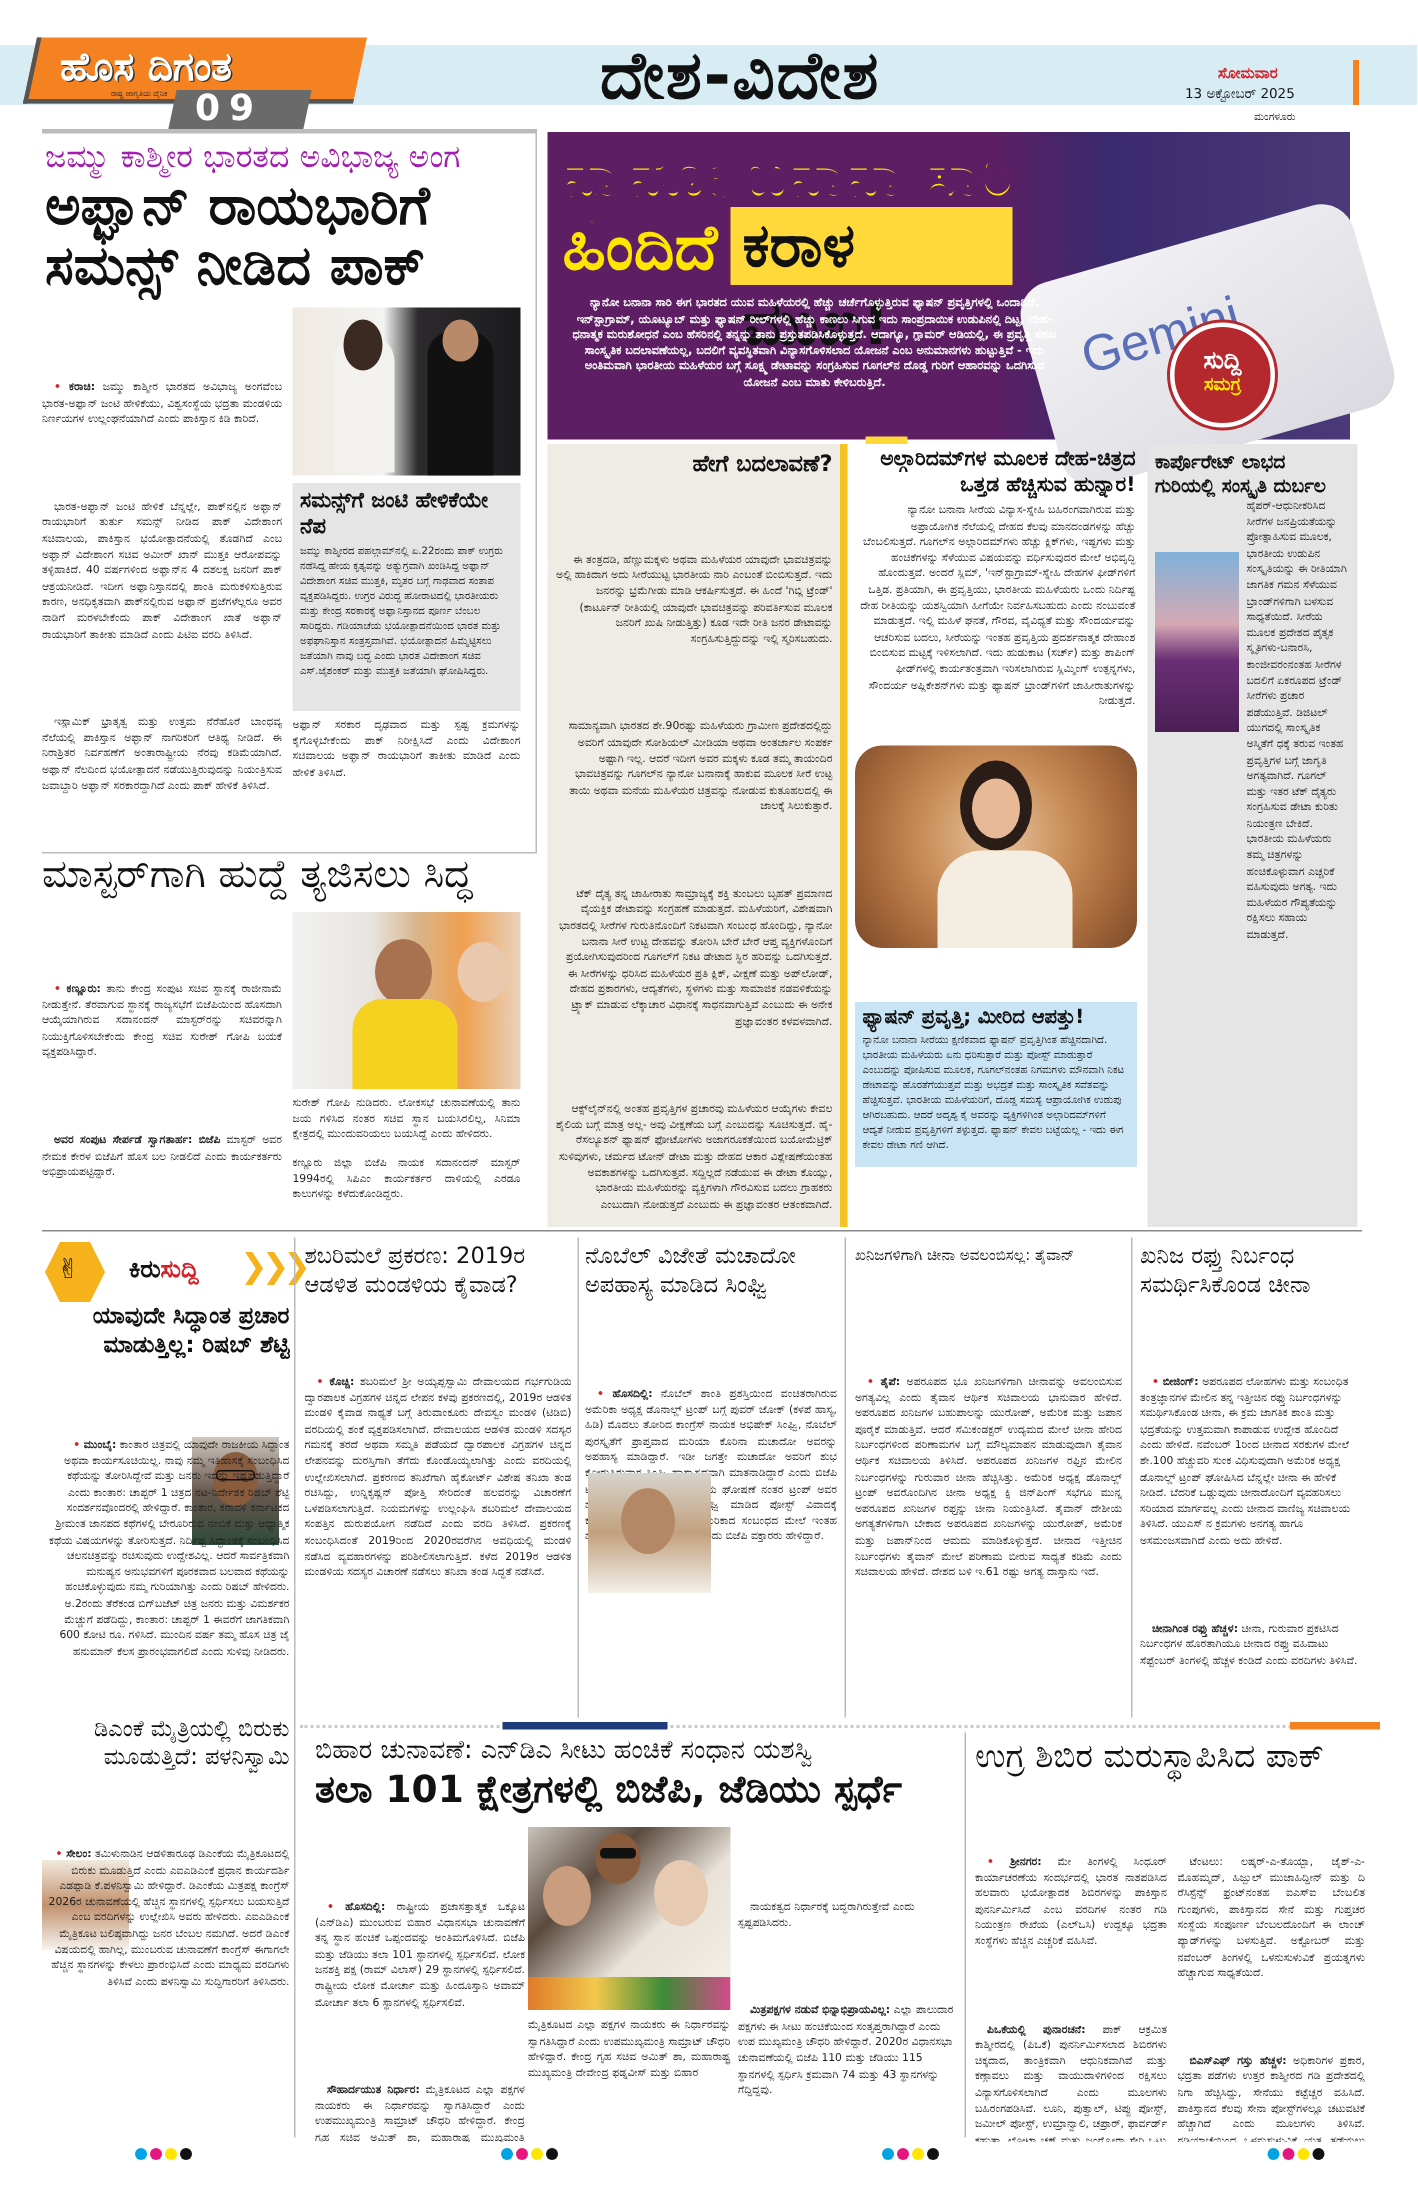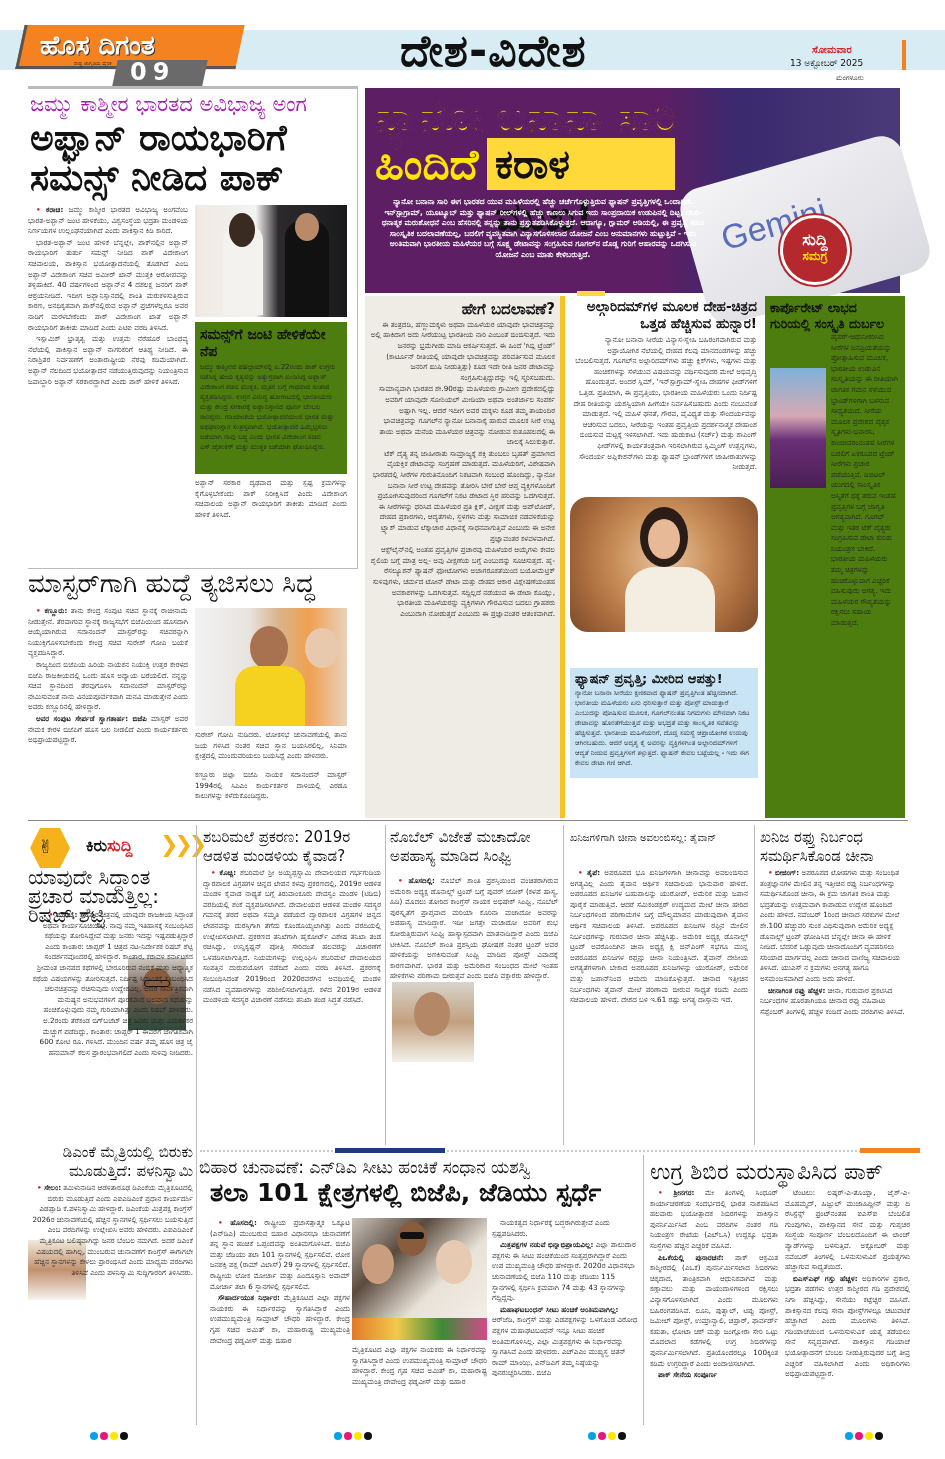--- a/index.html
+++ b/index.html
@@ -1,21 +1,21 @@
 <!DOCTYPE html>
 <html><head>
 <meta charset="utf-8">
 <style>
   * { box-sizing: border-box; margin: 0; padding: 0; }
   html, body { width: 945px; height: 1459px; background: #fff; overflow: hidden; }
   body { font-family: "DejaVu Sans", sans-serif; color: #111; position: relative; }
 
   .abs { position: absolute; }
   .body-text { font-size: 7.2px; line-height: 10.6px; text-align: justify; color: #222; }
-  .body-text p { text-indent: 8px; margin-bottom: 1px; }
+  .body-text p { text-indent: 8px; margin-bottom: 1px; margin-top: 48px; }
   .dateline { font-weight: bold; }
   .dateline::before { content: "• "; color: #d2232a; }
   .img-ph { overflow: hidden; }
   .rule-v { position: absolute; width: 1px; background: #bbb; }
   .rule-h { position: absolute; height: 1px; background: #bbb; }
   .headline { font-weight: bold; line-height: 1.05; color: #111; }
 
   
   .mast-band { left: 0; top: 30px; width: 945px; height: 40px; background: #d8ecf3; }
   .logo-box { left: 20px; top: 25px; width: 220px; height: 44px; background: #f58220; transform: skewX(-12deg); border: 3px solid #555; border-top:none; border-right:none;}
@@ -42,21 +42,21 @@
   .feature-body { left: 378px; top: 197px; width: 330px; font-size: 7.6px; line-height: 10.6px; color: #fff; text-align: center; font-weight: bold; }
   .gemini-card { left: 690px; top: 160px; width: 230px; height: 140px; background: linear-gradient(160deg,#f4f4f6,#d9d9e0); border-radius: 22px; transform: rotate(-16deg); }
   .gemini-text { left: 720px; top: 205px; font-size: 34px; color: #5a6fb8; transform: rotate(-16deg); font-family: "Liberation Sans", sans-serif; }
   .samagra { left: 780px; top: 215px; width: 70px; height: 70px; border-radius: 50%; background: #b4282e; border: 3px solid #fff; box-shadow: 0 0 0 2px #b4282e; color: #fff; text-align: center; font-weight: bold; }
   .samagra .s1 { font-size: 16px; margin-top: 12px; display: block; }
   .samagra .s2 { font-size: 12px; color: #ffe600; display: block; }
 
   .yellow-tab { left: 577px; top: 291px; width: 28px; height: 5px; background: #ffd83a; }
 
   
-  .grey-box { background: #4d7c0f; }
+  .grey-box { background: #e5e5e5; }
   .beige-box { background: #efece6; }
   .blue-box { background: #c9e4f5; }
   .yellow-border { border-right: 5px solid #f6c324; }
 
   .kiru-hex { left: 30px; top: 828px; width: 40px; height: 40px; background: #f6b21a; clip-path: polygon(25% 0,75% 0,100% 50%,75% 100%,25% 100%,0 50%); }
   .kiru-label { left: 86px; top: 836px; font-size: 16px; font-weight: bold; }
   .kiru-label .red { color: #d2232a; }
   .chev { left: 160px; top: 832px; font-size: 22px; color: #f6b21a; font-weight: bold; letter-spacing: -4px; }
 
   .mid-blue-bar { left: 335px; top: 1148px; width: 110px; height: 5px; background: #1f3d7a; }
@@ -103,21 +103,20 @@
   <div class="body-text" style="font-size:6.8px;line-height:10px;margin-top:2px;text-align:left;height:95px;overflow:hidden;">ಜಮ್ಮು ಕಾಶ್ಮೀರದ ಪಹಲ್ಗಾಮ್‌ನಲ್ಲಿ ಏ.22ರಂದು ಪಾಕ್ ಉಗ್ರರು ನಡೆಸಿದ್ದ ಹೇಯ ಕೃತ್ಯವನ್ನು ಅತ್ಯುಗ್ರವಾಗಿ ಖಂಡಿಸಿದ್ದ ಅಫ್ಘಾನ್ ವಿದೇಶಾಂಗ ಸಚಿವ ಮುತ್ತಕಿ, ಮೃತರ ಬಗ್ಗೆ ಗಾಢವಾದ ಸಂತಾಪ ವ್ಯಕ್ತಪಡಿಸಿದ್ದರು. ಉಗ್ರರ ವಿರುದ್ಧ ಹೋರಾಟದಲ್ಲಿ ಭಾರತೀಯರು ಮತ್ತು ಕೇಂದ್ರ ಸರಕಾರಕ್ಕೆ ಅಫ್ಘಾನಿಸ್ತಾನದ ಪೂರ್ಣ ಬೆಂಬಲ ಸಾರಿದ್ದರು. ಗಡಿಯಾಚೆಯ ಭಯೋತ್ಪಾದನೆಯಿಂದ ಭಾರತ ಮತ್ತು ಅಫಘಾನಿಸ್ತಾನ ಸಂತ್ರಸ್ತವಾಗಿವೆ. ಭಯೋತ್ಪಾದನೆ ಹಿಮ್ಮೆಟ್ಟಿಸಲು ಜತೆಯಾಗಿ ನಾವು ಬದ್ಧ ಎಂದು ಭಾರತ ವಿದೇಶಾಂಗ ಸಚಿವ ಎಸ್.ಜೈಶಂಕರ್ ಮತ್ತು ಮುತ್ತಕಿ ಜತೆಯಾಗಿ ಘೋಷಿಸಿದ್ದರು.</div>
 </div>
 <div class="abs body-text" style="left:195px;top:478px;width:152px;height:56px;overflow:hidden;">ಅಫ್ಘಾನ್ ಸರಕಾರ ದೃಢವಾದ ಮತ್ತು ಸ್ಪಷ್ಟ ಕ್ರಮಗಳನ್ನು ಕೈಗೊಳ್ಳಬೇಕೆಂದು ಪಾಕ್ ನಿರೀಕ್ಷಿಸಿದೆ ಎಂದು ವಿದೇಶಾಂಗ ಸಚಿವಾಲಯ ಅಫ್ಘಾನ್ ರಾಯಭಾರಿಗೆ ತಾಕೀತು ಮಾಡಿದೆ ಎಂದು ಹೇಳಿಕೆ ತಿಳಿಸಿದೆ.</div>
 
 <div class="rule-v" style="left:357px;top:88px;height:480px;"></div>
 <div class="rule-h" style="left:28px;top:568px;width:330px;"></div>
 
 <div class="abs headline" style="left:28px;top:570px;font-size:26px;font-weight:normal;">ಮಾಸ್ಟರ್‌ಗಾಗಿ ಹುದ್ದೆ ತ್ಯಜಿಸಲು ಸಿದ್ಧ</div>
 <div class="abs body-text" style="left:28px;top:606px;width:160px;height:205px;overflow:hidden;">
   <p><span class="dateline">ಕಣ್ಣೂರು:</span> <span>ತಾನು ಕೇಂದ್ರ ಸಂಪುಟ ಸಚಿವ ಸ್ಥಾನಕ್ಕೆ ರಾಜೀನಾಮೆ ನೀಡುತ್ತೇನೆ. ತೆರವಾಗುವ ಸ್ಥಾನಕ್ಕೆ ರಾಜ್ಯಸಭೆಗೆ ಬಿಜೆಪಿಯಿಂದ ಹೊಸದಾಗಿ ಆಯ್ಕೆಯಾಗಿರುವ ಸದಾನಂದನ್ ಮಾಸ್ಟರ್‌ರನ್ನು ಸಚಿವರನ್ನಾಗಿ ನಿಯುಕ್ತಿಗೊಳಿಸಬೇಕೆಂದು ಕೇಂದ್ರ ಸಚಿವ ಸುರೇಶ್ ಗೋಪಿ ಬಯಕೆ ವ್ಯಕ್ತಪಡಿಸಿದ್ದಾರೆ.</span></p>
-  <p>ರಾಜ್ಯದಿಂದ ಬಿಜೆಪಿಯ ಹಿರಿಯ ನಾಯಕನ ನಿಯುಕ್ತಿ ಉತ್ತರ ಕೇರಳದ ಬಿಜೆಪಿ ರಾಜಕೀಯದಲ್ಲಿ ಒಂದು ಹೊಸ ಅಧ್ಯಾಯ ಬರೆಯಲಿದೆ. ನನ್ನನ್ನು ಸಚಿವ ಸ್ಥಾನದಿಂದ ತೆರವುಗೊಳಿಸಿ ಸದಾನಂದನ್ ಮಾಸ್ಟರ್‌ರನ್ನು ನೇಮಿಸುವಂತೆ ನಾನು ವಿನಯಪೂರ್ವಕವಾಗಿ ಮನವಿ ಮಾಡುತ್ತೇನೆ ಎಂದು ಅವರು ಕಣ್ಣೂರಿನಲ್ಲಿ ಹೇಳಿದ್ದಾರೆ.</p>
   <p><b>ಅವರ ಸಂಪುಟ ಸೇರ್ಪಡೆ ಸ್ವಾಗತಾರ್ಹ: ಬಿಜೆಪಿ</b> <span>ಮಾಸ್ಟರ್ ಅವರ ನೇಮಕ ಕೇರಳ ಬಿಜೆಪಿಗೆ ಹೊಸ ಬಲ ನೀಡಲಿದೆ ಎಂದು ಕಾರ್ಯಕರ್ತರು ಅಭಿಪ್ರಾಯಪಟ್ಟಿದ್ದಾರೆ.</span></p>
 </div>
 <div class="abs img-ph" style="left:195px;top:608px;width:152px;height:118px;background:linear-gradient(90deg,#f2f2f2 0%,#e8e4e0 35%,#d8b48a 55%,#f0a050 75%,#e9d2bd 100%);">
   <div style="position:absolute;left:55px;top:18px;width:38px;height:44px;border-radius:50%;background:#a87251;"></div>
   <div style="position:absolute;left:40px;top:58px;width:70px;height:60px;border-radius:20px 20px 0 0;background:#f4d21f;"></div>
   <div style="position:absolute;left:110px;top:20px;width:34px;height:40px;border-radius:50%;background:#e8c9ad;"></div>
 </div>
 <div class="abs body-text" style="left:195px;top:730px;width:152px;height:82px;overflow:hidden;">ಸುರೇಶ್ ಗೋಪಿ ನುಡಿದರು. ಲೋಕಸಭೆ ಚುನಾವಣೆಯಲ್ಲಿ ತಾನು ಜಯ ಗಳಿಸಿದ ನಂತರ ಸಚಿವ ಸ್ಥಾನ ಬಯಸಿರಲಿಲ್ಲ, ಸಿನಿಮಾ ಕ್ಷೇತ್ರದಲ್ಲಿ ಮುಂದುವರಿಯಲು ಬಯಸಿದ್ದೆ ಎಂದು ಹೇಳಿದರು.</div>
 <div class="abs body-text" style="left:195px;top:770px;width:152px;height:42px;overflow:hidden;">ಕಣ್ಣೂರು ಜಿಲ್ಲಾ ಬಿಜೆಪಿ ನಾಯಕ ಸದಾನಂದನ್ ಮಾಸ್ಟರ್ 1994ರಲ್ಲಿ ಸಿಪಿಎಂ ಕಾರ್ಯಕರ್ತರ ದಾಳಿಯಲ್ಲಿ ಎರಡೂ ಕಾಲುಗಳನ್ನು ಕಳೆದುಕೊಂಡಿದ್ದರು.</div>
 
@@ -164,21 +163,21 @@
   <div class="body-text" style="height:480px;overflow:hidden;text-align:left;">ಹೈಪರ್-ಆಧುನೀಕರಿಸಿದ ಸೀರೆಗಳ ಜನಪ್ರಿಯತೆಯನ್ನು ಪ್ರೋತ್ಸಾಹಿಸುವ ಮೂಲಕ, ಭಾರತೀಯ ಉಡುಪಿನ ಸಂಸ್ಕೃತಿಯನ್ನು ಈ ರೀತಿಯಾಗಿ ಜಾಗತಿಕ ಗಮನ ಸೆಳೆಯುವ ಬ್ರಾಂಡ್‌ಗಳಿಗಾಗಿ ಬಳಸುವ ಸಾಧ್ಯತೆಯಿದೆ. ಸೀರೆಯ ಮೂಲಕ ಪ್ರದೇಶದ ಪೈತೃಕ ಸ್ಮೃತಿಗಳು-ಬನಾರಸಿ, ಕಾಂಜೀವರಂನಂತಹ ಸೀರೆಗಳ ಬದಲಿಗೆ ಏಕರೂಪದ ಟ್ರೆಂಡ್ ಸೀರೆಗಳು ಪ್ರಚಾರ ಪಡೆಯುತ್ತಿವೆ. ಡಿಜಿಟಲ್ ಯುಗದಲ್ಲಿ ಸಾಂಸ್ಕೃತಿಕ ಅಸ್ಮಿತೆಗೆ ಧಕ್ಕೆ ತರುವ ಇಂತಹ ಪ್ರವೃತ್ತಿಗಳ ಬಗ್ಗೆ ಜಾಗೃತಿ ಅಗತ್ಯವಾಗಿದೆ. ಗೂಗಲ್ ಮತ್ತು ಇತರ ಟೆಕ್ ದೈತ್ಯರು ಸಂಗ್ರಹಿಸುವ ಡೇಟಾ ಕುರಿತು ನಿಯಂತ್ರಣ ಬೇಕಿದೆ. ಭಾರತೀಯ ಮಹಿಳೆಯರು ತಮ್ಮ ಚಿತ್ರಗಳನ್ನು ಹಂಚಿಕೊಳ್ಳುವಾಗ ಎಚ್ಚರಿಕೆ ವಹಿಸುವುದು ಅಗತ್ಯ. ಇದು ಮಹಿಳೆಯರ ಗೌಪ್ಯತೆಯನ್ನು ರಕ್ಷಿಸಲು ಸಹಾಯ ಮಾಡುತ್ತದೆ.</div>
 </div>
 
 <div class="rule-h" style="left:28px;top:820px;width:880px;background:#888;"></div>
 
 <div class="abs kiru-hex"></div>
 <div class="abs" style="left:38px;top:836px;font-size:18px;">✌</div>
 <div class="abs kiru-label"><span>ಕಿರು</span><span class="red">ಸುದ್ದಿ</span></div>
 <div class="abs chev">❯❯❯</div>
 
-<div class="abs headline" style="left:28px;top:868px;width:165px;font-size:20px;text-align:left;font-weight:normal;line-height:19px;">ಯಾವುದೇ ಸಿದ್ಧಾಂತ ಪ್ರಚಾರ ಮಾಡುತ್ತಿಲ್ಲ: ರಿಷಬ್ ಶೆಟ್ಟಿ</div>
+<div class="abs headline" style="left:28px;top:868px;width:165px;font-size:15px;text-align:right;font-weight:bold;line-height:19px;">ಯಾವುದೇ ಸಿದ್ಧಾಂತ ಪ್ರಚಾರ ಮಾಡುತ್ತಿಲ್ಲ: ರಿಷಬ್ ಶೆಟ್ಟಿ</div>
 <div class="abs img-ph" style="left:128px;top:958px;width:58px;height:72px;background:linear-gradient(180deg,#cfc8c0 0%,#6b5a4e 50%,#2e4a3a 100%);">
   <div style="position:absolute;left:14px;top:10px;width:30px;height:36px;border-radius:50%;background:#8a5c3e;"></div>
   <div style="position:absolute;left:16px;top:22px;width:26px;height:7px;border:1.5px solid #111;border-radius:3px;"></div>
 </div>
 <div class="abs body-text" style="left:28px;top:910px;width:165px;height:232px;overflow:hidden;text-align:right;">
   <p><span class="dateline">ಮುಂಬೈ:</span> <span>ಕಾಂತಾರ ಚಿತ್ರವಲ್ಲಿ ಯಾವುದೇ ರಾಜಕೀಯ ಸಿದ್ಧಾಂತ ಅಥವಾ ಕಾರ್ಯಸೂಚಿಯಿಲ್ಲ. ನಾವು ನಮ್ಮ ಇತಿಹಾಸಕ್ಕೆ ಸಂಬಂಧಿಸಿದ ಕಥೆಯನ್ನು ತೋರಿಸಿದ್ದೇವೆ ಮತ್ತು ಜನರು ಇದನ್ನು ಇಷ್ಟಪಡುತ್ತಿದ್ದಾರೆ ಎಂದು ಕಾಂತಾರ: ಚಾಪ್ಟರ್ 1 ಚಿತ್ರದ ನಟ-ನಿರ್ದೇಶಕ ರಿಷಬ್ ಶೆಟ್ಟಿ ಸಂದರ್ಶನವೊಂದರಲ್ಲಿ ಹೇಳಿದ್ದಾರೆ. ಕಾಂತಾರ, ಕರಾವಳಿ ಕರ್ನಾಟಕದ ಶ್ರೀಮಂತ ಜಾನಪದ ಕಥೆಗಳಲ್ಲಿ ಬೇರೂರಿರುವ ನಂಬಿಕೆ ಮತ್ತು ಆಧ್ಯಾತ್ಮಿಕ ಕಥೆಯ ವಿಷಯಗಳನ್ನು ತೋರಿಸುತ್ತದೆ. ನಿರ್ದಿಷ್ಟ ಸಿದ್ಧಾಂತಕ್ಕೆ ಸಂಬಂಧಿಸಿದ ಚಲನಚಿತ್ರವನ್ನು ರಚಿಸುವುದು ಉದ್ದೇಶವಿಲ್ಲ. ಆದರೆ ಸಾರ್ವತ್ರಿಕವಾಗಿ ಮನುಷ್ಯನ ಅನುಭವಗಳಿಗೆ ಪೂರಕವಾದ ಬಲವಾದ ಕಥೆಯನ್ನು ಹಂಚಿಕೊಳ್ಳುವುದು ನಮ್ಮ ಗುರಿಯಾಗಿತ್ತು ಎಂದು ರಿಷಬ್ ಹೇಳಿದರು. ಅ.2ರಂದು ತೆರೆಕಂಡ ಬಿಗ್‌ಬಜೆಟ್ ಚಿತ್ರ ಜನರು ಮತ್ತು ವಿಮರ್ಶಕರ ಮೆಚ್ಚುಗೆ ಪಡೆದಿದ್ದು, ಕಾಂತಾರ: ಚಾಪ್ಟರ್ 1 ಈವರೆಗೆ ಜಾಗತಿಕವಾಗಿ 600 ಕೋಟಿ ರೂ. ಗಳಿಸಿದೆ. ಮುಂದಿನ ವರ್ಷ ತಮ್ಮ ಹೊಸ ಚಿತ್ರ ಜೈ ಹನುಮಾನ್ ಕೆಲಸ ಪ್ರಾರಂಭವಾಗಲಿದೆ ಎಂದು ಸುಳಿವು ನೀಡಿದರು.</span></p>
 </div>
 <div class="abs headline" style="left:28px;top:1143px;width:165px;font-size:15px;text-align:right;font-weight:normal;line-height:19px;">ಡಿಎಂಕೆ ಮೈತ್ರಿಯಲ್ಲಿ ಬಿರುಕು ಮೂಡುತ್ತಿದೆ: ಪಳನಿಸ್ವಾಮಿ</div>
 <div class="abs img-ph" style="left:28px;top:1240px;width:58px;height:60px;background:linear-gradient(180deg,#f1e9dc 0%,#c2916e 50%,#f6f3ee 100%);"></div>
 <div class="abs body-text" style="left:28px;top:1183px;width:165px;height:240px;overflow:hidden;text-align:right;">
@@ -210,21 +209,21 @@
 <div class="abs headline" style="left:760px;top:828px;width:150px;font-size:15px;font-weight:normal;line-height:19px;">ಖನಿಜ ರಫ್ತು ನಿರ್ಬಂಧ ಸಮರ್ಥಿಸಿಕೊಂಡ ಚೀನಾ</div>
 <div class="abs body-text" style="left:760px;top:868px;width:148px;height:275px;overflow:hidden;text-align:left;">
   <p><span class="dateline">ಬೀಜಿಂಗ್:</span> <span>ಅಪರೂಪದ ಲೋಹಗಳು ಮತ್ತು ಸಂಬಂಧಿತ ತಂತ್ರಜ್ಞಾನಗಳ ಮೇಲಿನ ತನ್ನ ಇತ್ತೀಚಿನ ರಫ್ತು ನಿರ್ಬಂಧಗಳನ್ನು ಸಮರ್ಥಿಸಿಕೊಂಡ ಚೀನಾ, ಈ ಕ್ರಮ ಜಾಗತಿಕ ಶಾಂತಿ ಮತ್ತು ಭದ್ರತೆಯನ್ನು ಉತ್ತಮವಾಗಿ ಕಾಪಾಡುವ ಉದ್ದೇಶ ಹೊಂದಿದೆ ಎಂದು ಹೇಳಿದೆ. ನವೆಂಬರ್ 1ರಿಂದ ಚೀನಾದ ಸರಕುಗಳ ಮೇಲೆ ಶೇ.100 ಹೆಚ್ಚುವರಿ ಸುಂಕ ವಿಧಿಸುವುದಾಗಿ ಅಮೆರಿಕ ಅಧ್ಯಕ್ಷ ಡೊನಾಲ್ಡ್ ಟ್ರಂಪ್ ಘೋಷಿಸಿದ ಬೆನ್ನಲ್ಲೇ ಚೀನಾ ಈ ಹೇಳಿಕೆ ನೀಡಿದೆ. ಬೆದರಿಕೆ ಒಡ್ಡುವುದು ಚೀನಾದೊಂದಿಗೆ ವ್ಯವಹರಿಸಲು ಸರಿಯಾದ ಮಾರ್ಗವಲ್ಲ ಎಂದು ಚೀನಾದ ವಾಣಿಜ್ಯ ಸಚಿವಾಲಯ ತಿಳಿಸಿದೆ. ಯುಎಸ್ ನ ಕ್ರಮಗಳು ಅನಗತ್ಯ ಹಾಗೂ ಅಸಮಂಜಸವಾಗಿದೆ ಎಂದು ಅದು ಹೇಳಿದೆ.</span></p>
   <p><b>ಚೀನಾಗಿಂತ ರಫ್ತು ಹೆಚ್ಚಳ:</b> <span>ಚೀನಾ, ಗುರುವಾರ ಪ್ರಕಟಿಸಿದ ನಿರ್ಬಂಧಗಳ ಹೊರತಾಗಿಯೂ ಚೀನಾದ ರಫ್ತು ವಹಿವಾಟು ಸೆಪ್ಟೆಂಬರ್ ತಿಂಗಳಲ್ಲಿ ಹೆಚ್ಚಳ ಕಂಡಿದೆ ಎಂದು ವರದಿಗಳು ತಿಳಿಸಿವೆ.</span></p>
 </div>
 
 <div class="abs dotted"></div>
 <div class="abs mid-blue-bar"></div>
 <div class="abs mid-orange-bar"></div>
 
-<div class="abs" style="left:199px;top:1157px;font-size:17px;text-align:center;">ಬಿಹಾರ ಚುನಾವಣೆ: ಎನ್‌ಡಿಎ ಸೀಟು ಹಂಚಿಕೆ ಸಂಧಾನ ಯಶಸ್ವಿ</div>
+<div class="abs" style="left:210px;top:1157px;font-size:17px;text-align:center;">ಬಿಹಾರ ಚುನಾವಣೆ: ಎನ್‌ಡಿಎ ಸೀಟು ಹಂಚಿಕೆ ಸಂಧಾನ ಯಶಸ್ವಿ</div>
 <div class="abs headline" style="left:210px;top:1180px;font-size:25px;">ತಲಾ 101 ಕ್ಷೇತ್ರಗಳಲ್ಲಿ ಬಿಜೆಪಿ, ಜೆಡಿಯು ಸ್ಪರ್ಧೆ</div>
 <div class="abs body-text" style="left:210px;top:1218px;width:140px;height:210px;overflow:hidden;">
   <p><span class="dateline">ಹೊಸದಿಲ್ಲಿ:</span> <span>ರಾಷ್ಟ್ರೀಯ ಪ್ರಜಾಸತ್ತಾತ್ಮಕ ಒಕ್ಕೂಟ (ಎನ್‌ಡಿಎ) ಮುಂಬರುವ ಬಿಹಾರ ವಿಧಾನಸಭಾ ಚುನಾವಣೆಗೆ ತನ್ನ ಸ್ಥಾನ ಹಂಚಿಕೆ ಒಪ್ಪಂದವನ್ನು ಅಂತಿಮಗೊಳಿಸಿದೆ. ಬಿಜೆಪಿ ಮತ್ತು ಜೆಡಿಯು ತಲಾ 101 ಸ್ಥಾನಗಳಲ್ಲಿ ಸ್ಪರ್ಧಿಸಲಿವೆ. ಲೋಕ ಜನಶಕ್ತಿ ಪಕ್ಷ (ರಾಮ್ ವಿಲಾಸ್) 29 ಸ್ಥಾನಗಳಲ್ಲಿ ಸ್ಪರ್ಧಿಸಲಿದೆ. ರಾಷ್ಟ್ರೀಯ ಲೋಕ ಮೋರ್ಚಾ ಮತ್ತು ಹಿಂದೂಸ್ತಾನಿ ಅವಾಮ್ ಮೋರ್ಚಾ ತಲಾ 6 ಸ್ಥಾನಗಳಲ್ಲಿ ಸ್ಪರ್ಧಿಸಲಿವೆ.</span></p>
   <p><b>ಸೌಹಾರ್ದಯುತ ನಿರ್ಧಾರ:</b> <span>ಮೈತ್ರಿಕೂಟದ ಎಲ್ಲಾ ಪಕ್ಷಗಳ ನಾಯಕರು ಈ ನಿರ್ಧಾರವನ್ನು ಸ್ವಾಗತಿಸಿದ್ದಾರೆ ಎಂದು ಉಪಮುಖ್ಯಮಂತ್ರಿ ಸಾಮ್ರಾಟ್ ಚೌಧರಿ ಹೇಳಿದ್ದಾರೆ. ಕೇಂದ್ರ ಗೃಹ ಸಚಿವ ಅಮಿತ್ ಶಾ, ಮಹಾರಾಷ್ಟ್ರ ಮುಖ್ಯಮಂತ್ರಿ ದೇವೇಂದ್ರ ಫಡ್ನವೀಸ್ ಮತ್ತು ಬಿಹಾರ</span></p>
 </div>
 <div class="abs img-ph" style="left:352px;top:1218px;width:135px;height:122px;background:linear-gradient(135deg,#c9c3bb 0%,#5b4a3e 30%,#e8e2d8 60%,#f5f1ea 100%);">
   <div style="position:absolute;left:10px;top:26px;width:32px;height:40px;border-radius:50%;background:#c99d7e;"></div>
   <div style="position:absolute;left:45px;top:4px;width:30px;height:34px;border-radius:50%;background:#8a5c3e;"></div>
   <div style="position:absolute;left:48px;top:14px;width:24px;height:7px;background:#111;border-radius:3px;"></div>
   <div style="position:absolute;left:84px;top:22px;width:36px;height:44px;border-radius:50%;background:#e6cbb2;"></div>

